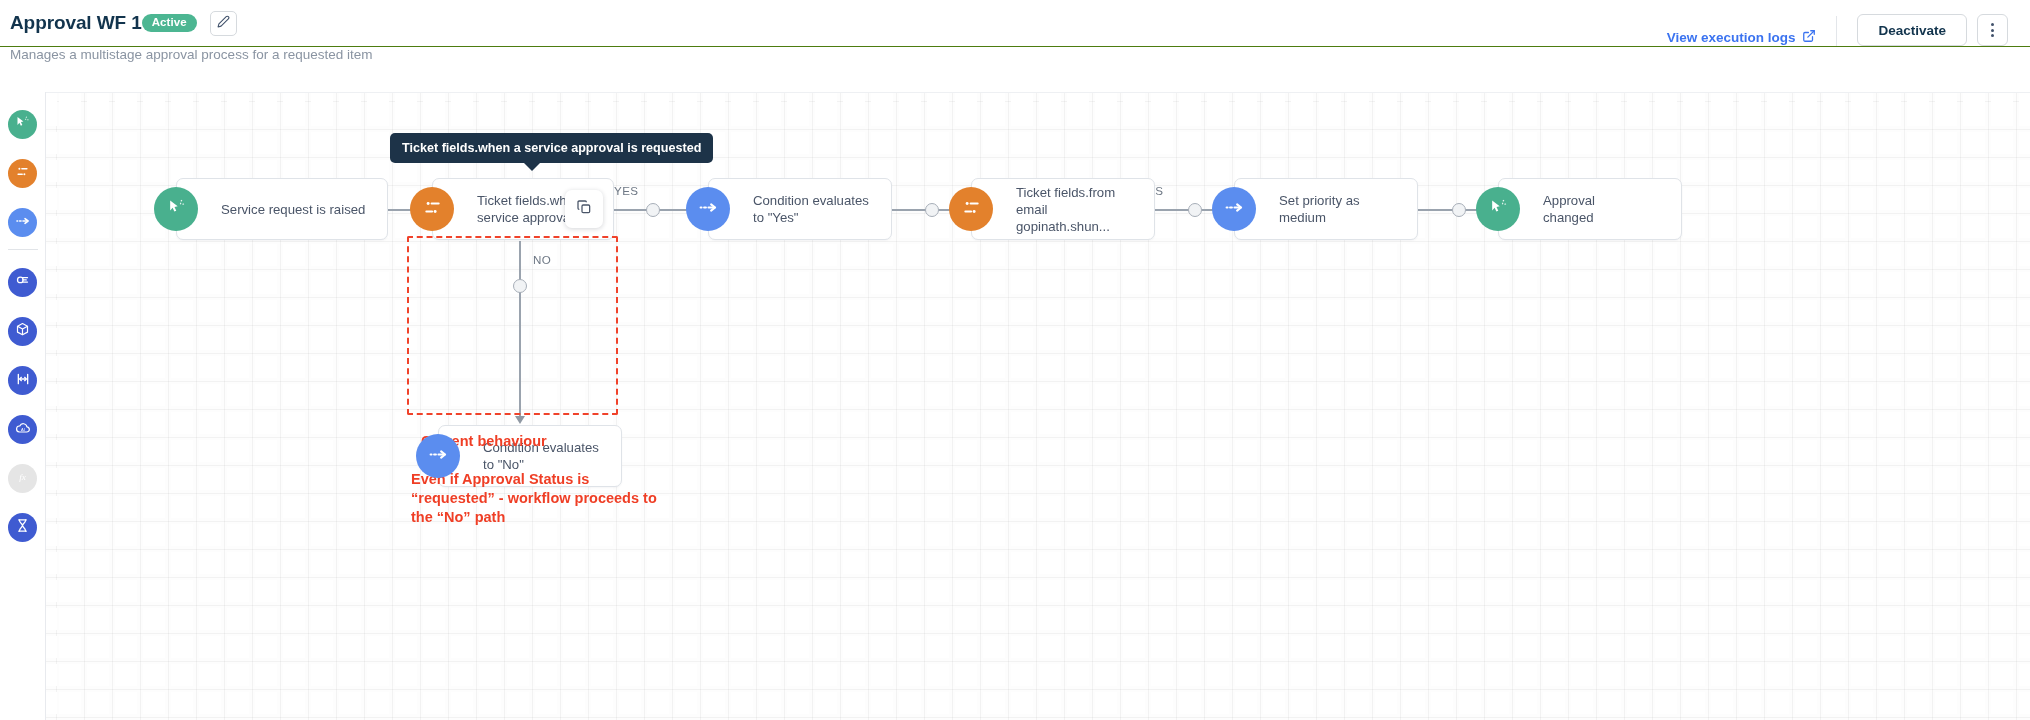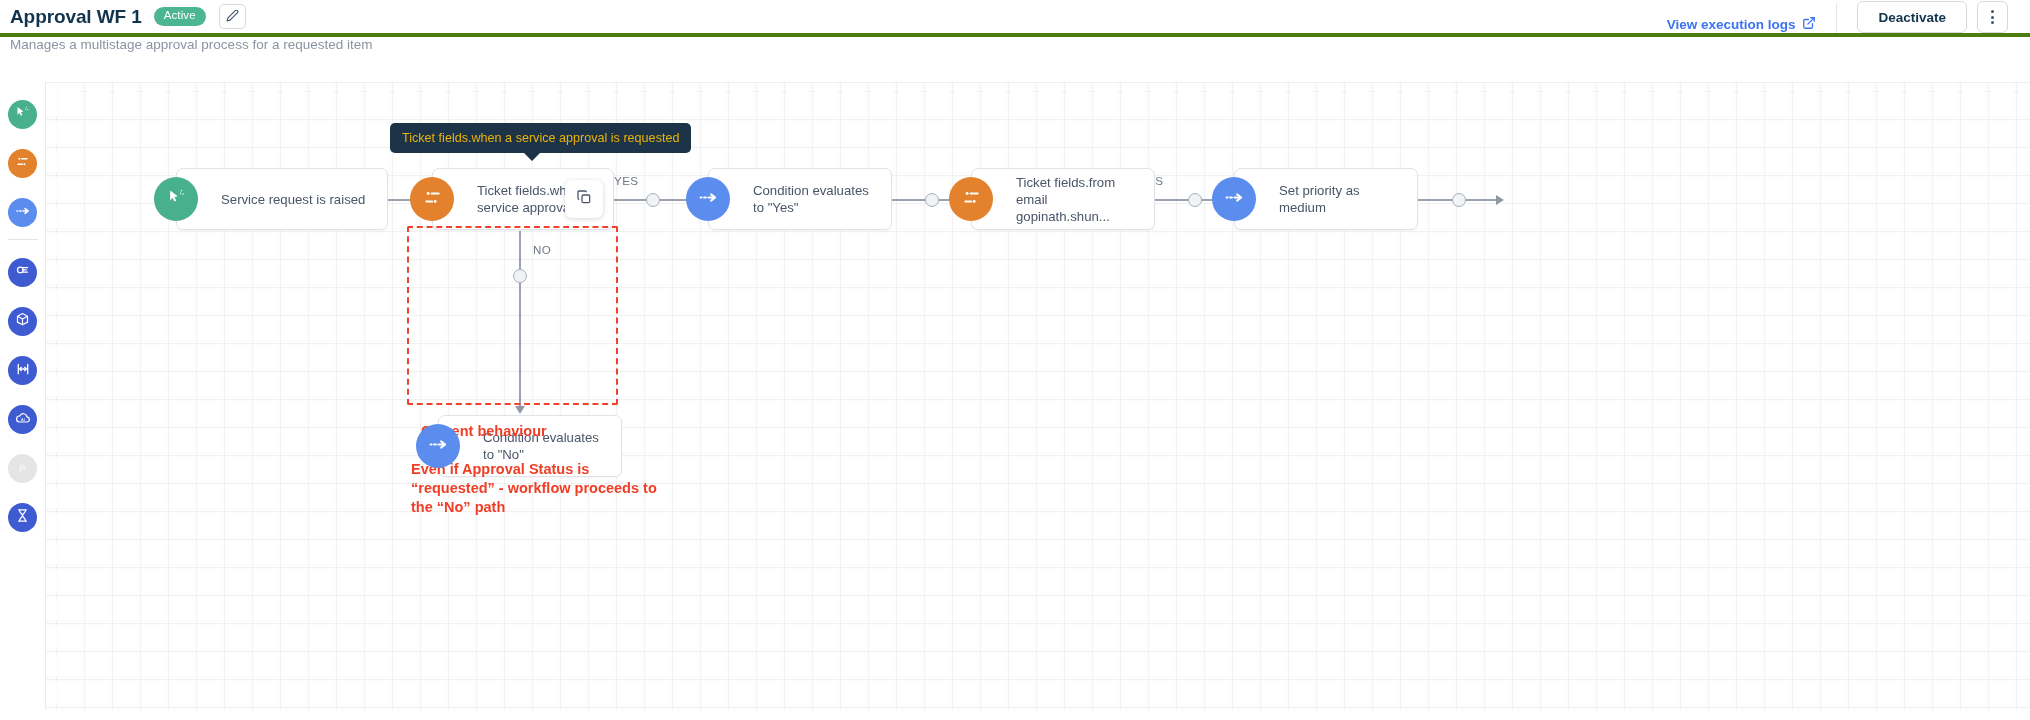--- a/index.html
+++ b/index.html
@@ -6,40 +6,39 @@
   html, body {
     width: 2030px; height: 720px;
     font-family: "Liberation Sans", sans-serif;
     background: #ffffff;
     overflow: hidden;
   }
 
   
   .header {
     position: relative;
-    height: 37px;
+    height: 47px;
     display: flex;
     align-items: center;
     padding: 0 22px 0 10px;
     background: #ffffff;
-    border-bottom: 4px solid #4d7c0f;
+    border-bottom: 1px solid #4d7c0f;
   }
   .wf-title {
     font-size: 19px;
     font-weight: bold;
     color: #12344d;
     letter-spacing: -0.1px;
     white-space: nowrap;
   }
   .status-badge {
-    margin-left: 12px;
     background: #4cb692;
     color: #ffffff;
     font-size: 11.5px;
-    font-weight: normal;
+    font-weight: bold;
     border-radius: 11px;
     padding: 3px 10px 4px;
     line-height: 1;
     letter-spacing: .1px;
   }
   .edit-btn {
     margin-left: 13px;
     width: 27px; height: 25px;
     border: 1px solid #d6dade;
     border-radius: 5px;
@@ -206,23 +205,23 @@
     box-shadow: 0 1px 5px rgba(16,24,40,0.18);
     display: flex; align-items: center; justify-content: center;
     cursor: pointer;
     z-index: 3;
   }
 
   
   .tooltip {
     position: absolute;
     background: #1d3348;
-    color: #eab308;
+    color: #ffffff;
     font-size: 12.6px;
-    font-weight: normal;
+    font-weight: bold;
     border-radius: 5px;
     padding: 8px 12px;
     white-space: nowrap;
     z-index: 9;
   }
   .tooltip::after {
     content: "";
     position: absolute;
     bottom: -8px;
     left: 133px;
@@ -520,20 +519,31 @@
               <path d="M3 12h1"></path>
                 <path d="M7 12h2"></path>
                 <path d="M12 12h7"></path>
                 <path d="M15 8.5L19.5 12 15 15.5"></path>
             </svg>
           </span>
         </div>
         <div class="node-label">Set priority as medium</div>
       </div>
 
+      <div class="node" id="node-n6" style="left:1452px; top:85px; width:184px;">
+        <div class="node-badge" style="background:#49b08e">
+          <span>
+            <svg width="19" height="19" viewBox="0 0 24 24" fill="#fff">
+              <path d="M4 3l9.5 7.4-4 .9 2.2 4.8-2.4 1.1-2.2-4.8L4 15.8z"></path>
+              <path d="M17 3.6l1.5-1.4.9 1-1.5 1.4zM19.4 7.2l2-.3.2 1.3-2 .3zM16.2 7.6l.8-1.9 1.2.5-.8 1.9z" opacity=".9"></path>
+            </svg>
+          </span>
+        </div>
+        <div class="node-label" style="width:95px;">Approval changed</div>
+      </div>
 
       <div class="node" id="node-n7" style="left:392px; top:332px; width:184px;">
         <div class="node-badge" style="background:#5b8def">
           <span>
             <svg width="21" height="21" viewBox="0 0 24 24" fill="none" stroke="#fff" stroke-width="2.4" stroke-linecap="round" stroke-linejoin="round">
               <path d="M3 12h1"></path>
                 <path d="M7 12h2"></path>
                 <path d="M12 12h7"></path>
                 <path d="M15 8.5L19.5 12 15 15.5"></path>
             </svg>

